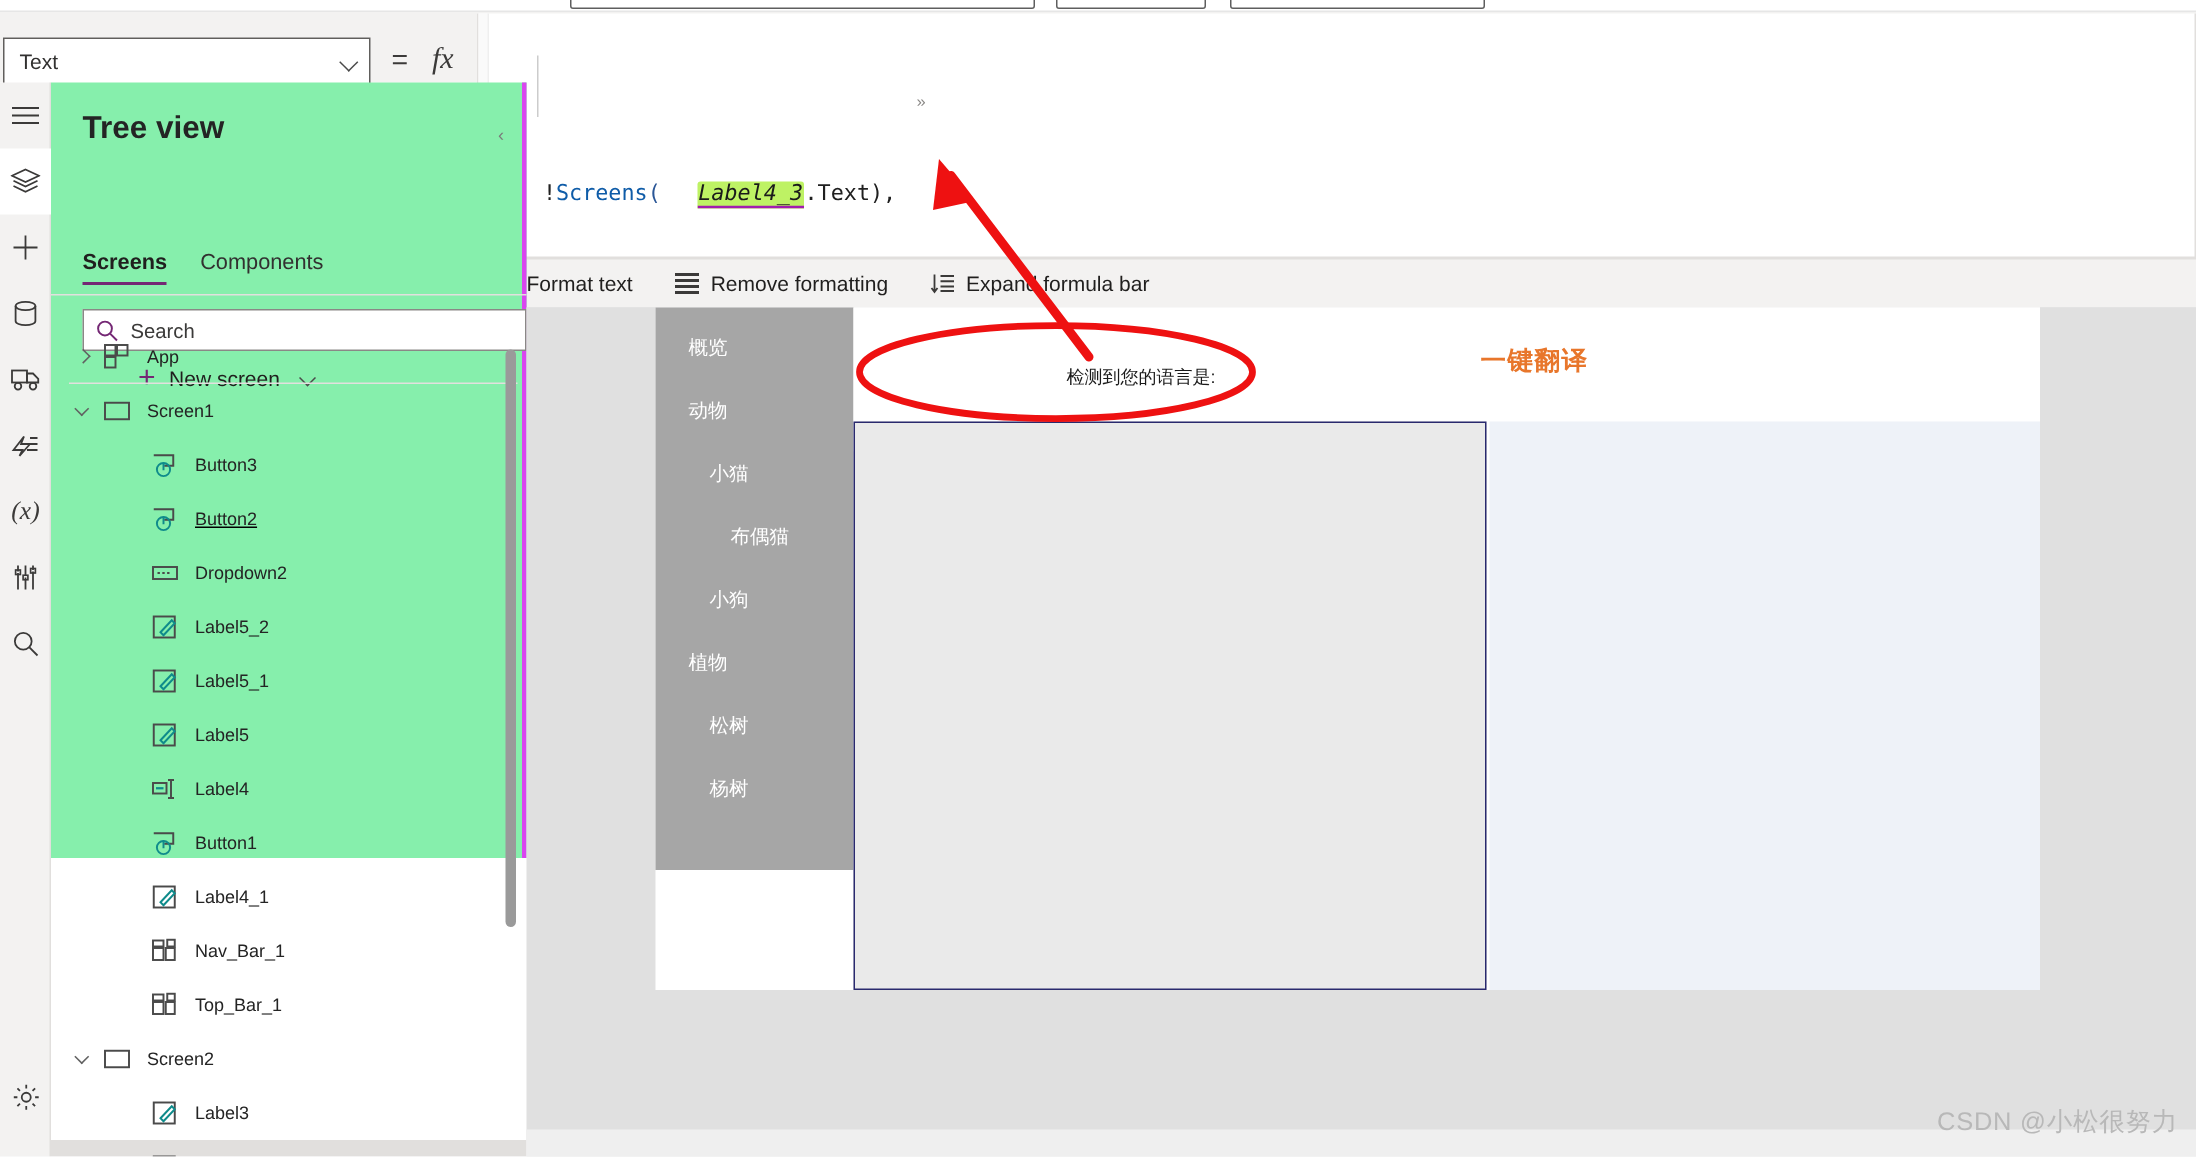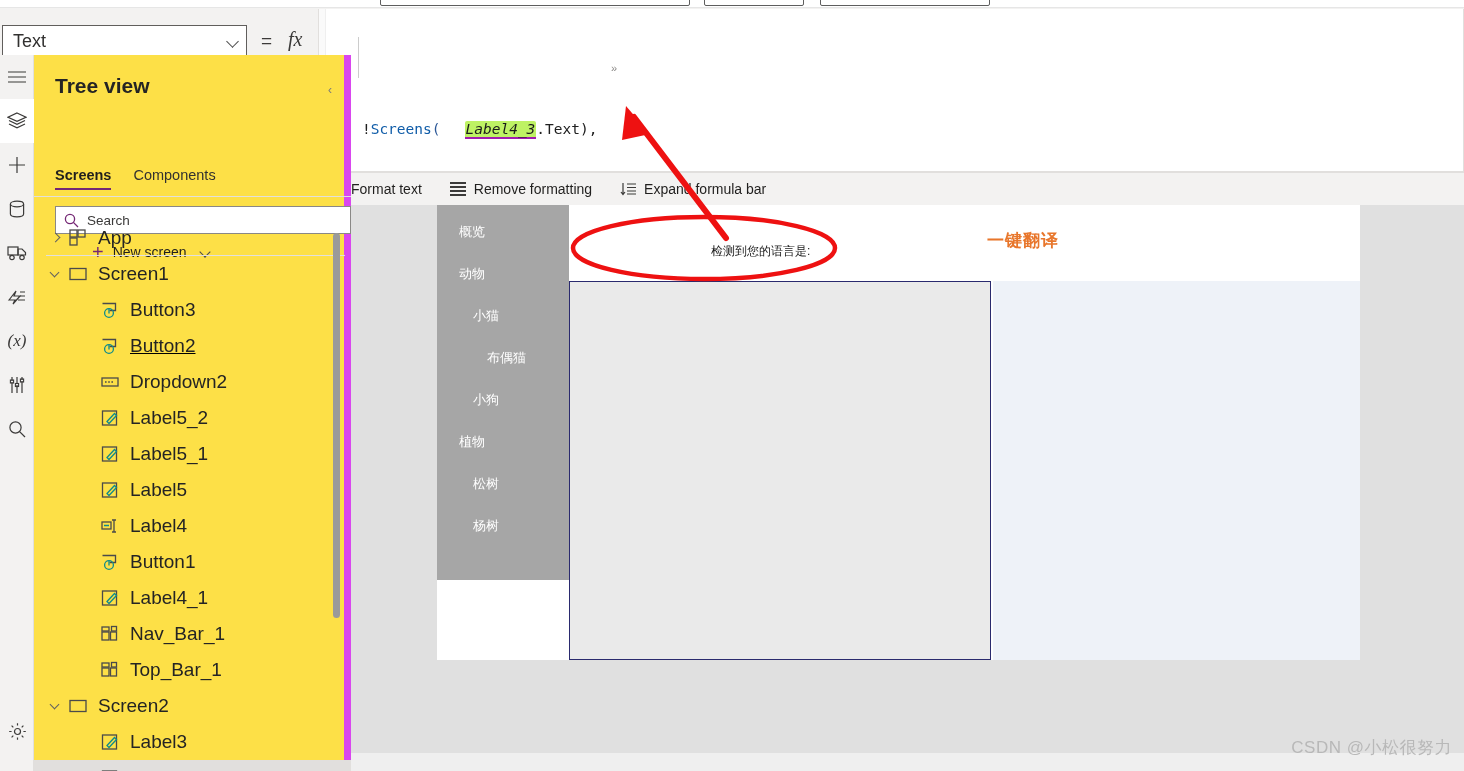--- a/index.html
+++ b/index.html
@@ -36,21 +36,21 @@
   .propbar {
     position: absolute; left: 0; top: 8px; width: 1464px; height: 47px;
     background: #f3f2f1;
   }
   .prop-dd {
     position: absolute; left: 2px; top: 17px; width: 245px; height: 32px;
     background: #ffffff; border: 1px solid #605e5c;
     display: flex; align-items: center; padding: 0 6px 0 10px;
   }
   .prop-dd .val {
-    flex: 1; font-size: 18px; color: #323130; line-height: 1;
+    flex: 1; font-size: 14px; color: #323130; line-height: 1;
   }
   .chev { width: 14px; height: 14px; position: relative; }
   .chev::before {
     content: ""; position: absolute; left: 2px; top: 3px;
     width: 8px; height: 8px;
     border-right: 1.4px solid #4a4a4a; border-bottom: 1.4px solid #4a4a4a;
     transform: rotate(45deg);
   }
   .eq-sign {
     position: absolute; left: 261px; top: 22px;
@@ -124,22 +124,22 @@
     display: flex; align-items: center; justify-content: center;
     cursor: pointer; position: relative;
     color: #3b3a39;
   }
   .rail-btn.active { background: #ffffff; }
   .rail-btn svg { display: block; }
   .rail-bottom { position: absolute; left: 0; bottom: 18px; width: 34px; }
 
   
   .tree-panel {
-    position: absolute; left: 34px; top: 55px; width: 317px; height: 716px;
-    background: #fde047; border-right: 7px solid #d946ef;
+    position: absolute; left: 34px; top: 55px; width: 317px; height: 517px;
+    background: #86efac; border-right: 3px solid #d946ef;
   }
   .tree-title {
     position: absolute; left: 21px; top: 19px;
     font-size: 21px; color: #242424; font-weight: 600;
   }
   .tree-collapse {
     position: absolute; right: 12px; top: 28px;
     font-size: 12px; color: #7a7a7a; cursor: pointer;
   }
   .tree-tabs {
@@ -197,21 +197,21 @@
     border-right: 1.4px solid #616161; border-bottom: 1.4px solid #616161;
     transform: rotate(-45deg);
   }
   .tree-row .twisty.d::before {
     content: ""; position: absolute; left: 3px; top: 3px;
     width: 6px; height: 6px;
     border-right: 1.4px solid #616161; border-bottom: 1.4px solid #616161;
     transform: rotate(45deg);
   }
   .tree-row .tico { width: 20px; height: 20px; flex: none; margin-right: 10px; }
-  .tree-row .tlabel { font-size: 19px; color: #242424; }
+  .tree-row .tlabel { font-size: 12px; color: #242424; }
   .tree-div {
     position: absolute; left: 12px; right: 6px; bottom: 0; height: 1px;
     background: #e2e0de;
   }
   .tree-sb {
     position: absolute; right: 4px; top: 178px;
     width: 7px; height: 385px; border-radius: 4px;
     background: #9a9a9a; cursor: pointer;
   }
 

